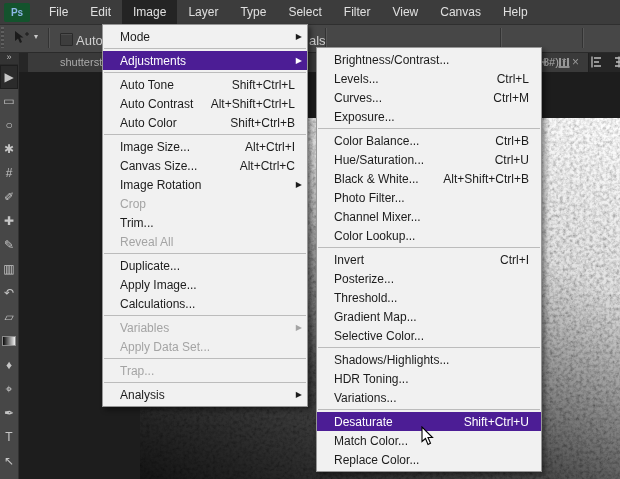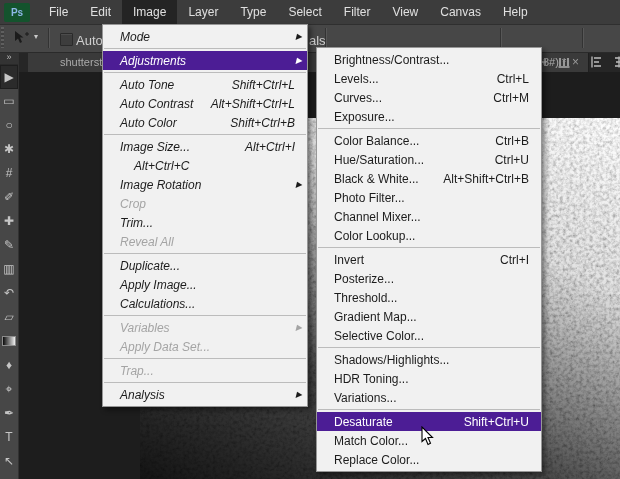--- a/index.html
+++ b/index.html
@@ -53,21 +53,21 @@
   
   .canvas{position:absolute;left:18px;top:72px;right:0;bottom:0;background:#1d1d1d;z-index:1;}
   .photo{position:absolute;left:122px;top:46px;width:480px;height:361px;}
   .photo svg{display:block;}
   .photo-overlay{position:absolute;left:0;top:0;width:480px;height:361px;
     background:linear-gradient(205deg,rgba(255,255,255,.22) 0%,rgba(60,60,60,.15) 30%,
       rgba(0,0,0,.72) 68%,rgba(0,0,0,.92) 100%);}
   
   .dropdown{position:absolute;background:#f1f1f1;border:1px solid #979797;
     box-shadow:3px 3px 5px rgba(0,0,0,.45);padding:2px 0;box-sizing:border-box;}
-  #image-menu{left:102px;top:24px;width:206px;z-index:10;font-style:italic;}
+  #image-menu{left:102px;top:24px;width:206px;z-index:10;}
   #adjustments-menu{left:316px;top:47px;width:226px;z-index:11;}
   .dd-item{height:19px;display:flex;align-items:center;padding:0 12px 0 17px;
     font-size:12px;color:#1c1c1c;position:relative;cursor:default;white-space:nowrap;}
   .dd-label{flex:1;}
   .dd-shortcut{margin-left:14px;}
   .dd-arrow{position:absolute;right:5px;top:5px;font-size:8px;}
   .dd-item.disabled{color:#a4a4a4;}
   .dd-item.highlighted{background:#4c1d95;color:#fff;}
   .menu-sep{height:1px;background:#bcbcbc;margin:2px 1px;}
   
@@ -276,20 +276,21 @@
     <div class="dd-item">
       <span class="dd-label">Auto Color</span>
       <span class="dd-shortcut">Shift+Ctrl+B</span>
     </div>
     <div class="menu-sep"></div>
     <div class="dd-item">
       <span class="dd-label">Image Size...</span>
       <span class="dd-shortcut">Alt+Ctrl+I</span>
     </div>
     <div class="dd-item">
+      <span class="dd-label">Canvas Size...</span>
       <span class="dd-shortcut">Alt+Ctrl+C</span>
     </div>
     <div class="dd-item">
       <span class="dd-label">Image Rotation</span>
       <span class="dd-arrow">▶</span>
     </div>
     <div class="dd-item disabled">
       <span class="dd-label">Crop</span>
     </div>
     <div class="dd-item">

